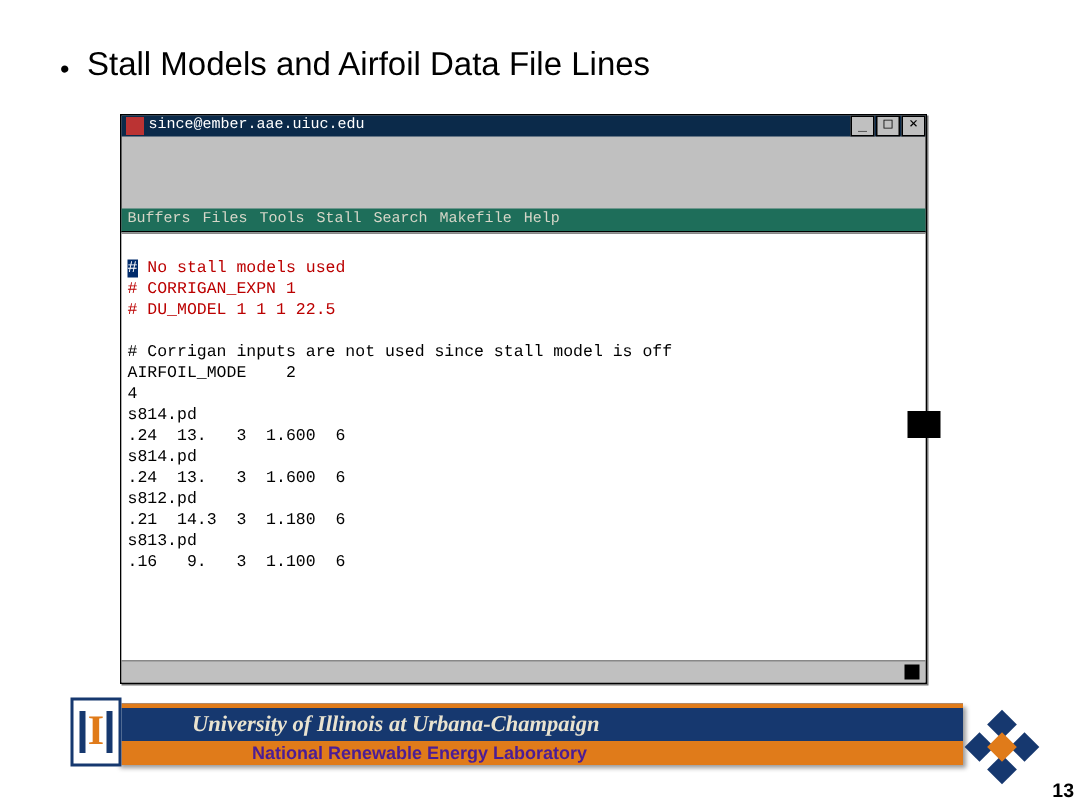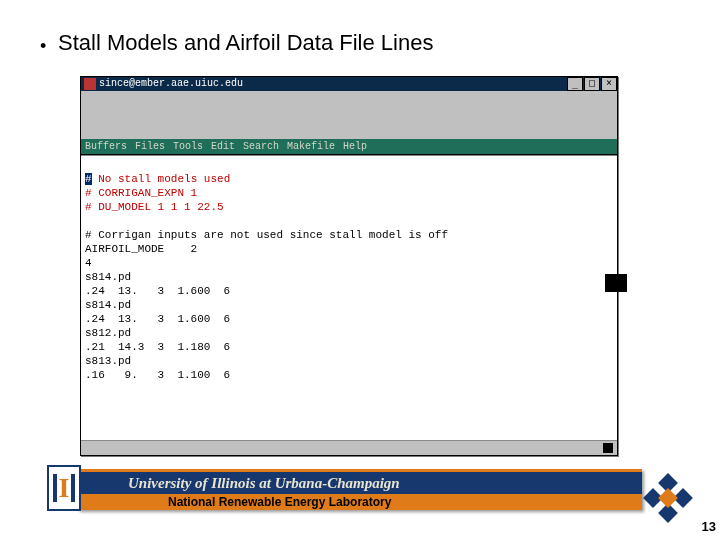--- a/index.html
+++ b/index.html
@@ -108,21 +108,21 @@
     background:#16386f;
     border-top:3px solid #e07b1a;
     height:22px;
     color:#e9e3d0;
     font: italic 600 15px/22px Georgia, "Times New Roman", serif;
     padding-left:50px;
   }
   .f-bot {
     background:#e07b1a;
     height:16px;
-    color:#000000;
+    color:#4c1d95;
     font: 600 12px/16px Arial, sans-serif;
     padding-left:90px;
   }
   .logo-i {
     position:absolute;
     bottom:29px; left:47px;
     width:30px; height:42px;
     background:#fff;
     border:2px solid #16386f;
     display:flex; align-items:center; justify-content:center;
@@ -167,21 +167,21 @@
     <span class="tb-spacer"></span>
     <span class="tb-btn">_</span>
     <span class="tb-btn">□</span>
     <span class="tb-btn">×</span>
   </div>
 
   <div class="menubar">
     <span>Buffers</span>
     <span>Files</span>
     <span>Tools</span>
-    <span>Edit</span>
+    <span>Stall</span>
     <span>Search</span>
     <span>Makefile</span>
     <span>Help</span>
   </div>
 
   <div class="editor">
 <span class="sel">#</span><span class="red"> No stall models used</span>
 <span class="red"># CORRIGAN_EXPN 1</span>
 <span class="red"># DU_MODEL 1 1 1 22.5</span>
 <span></span>

